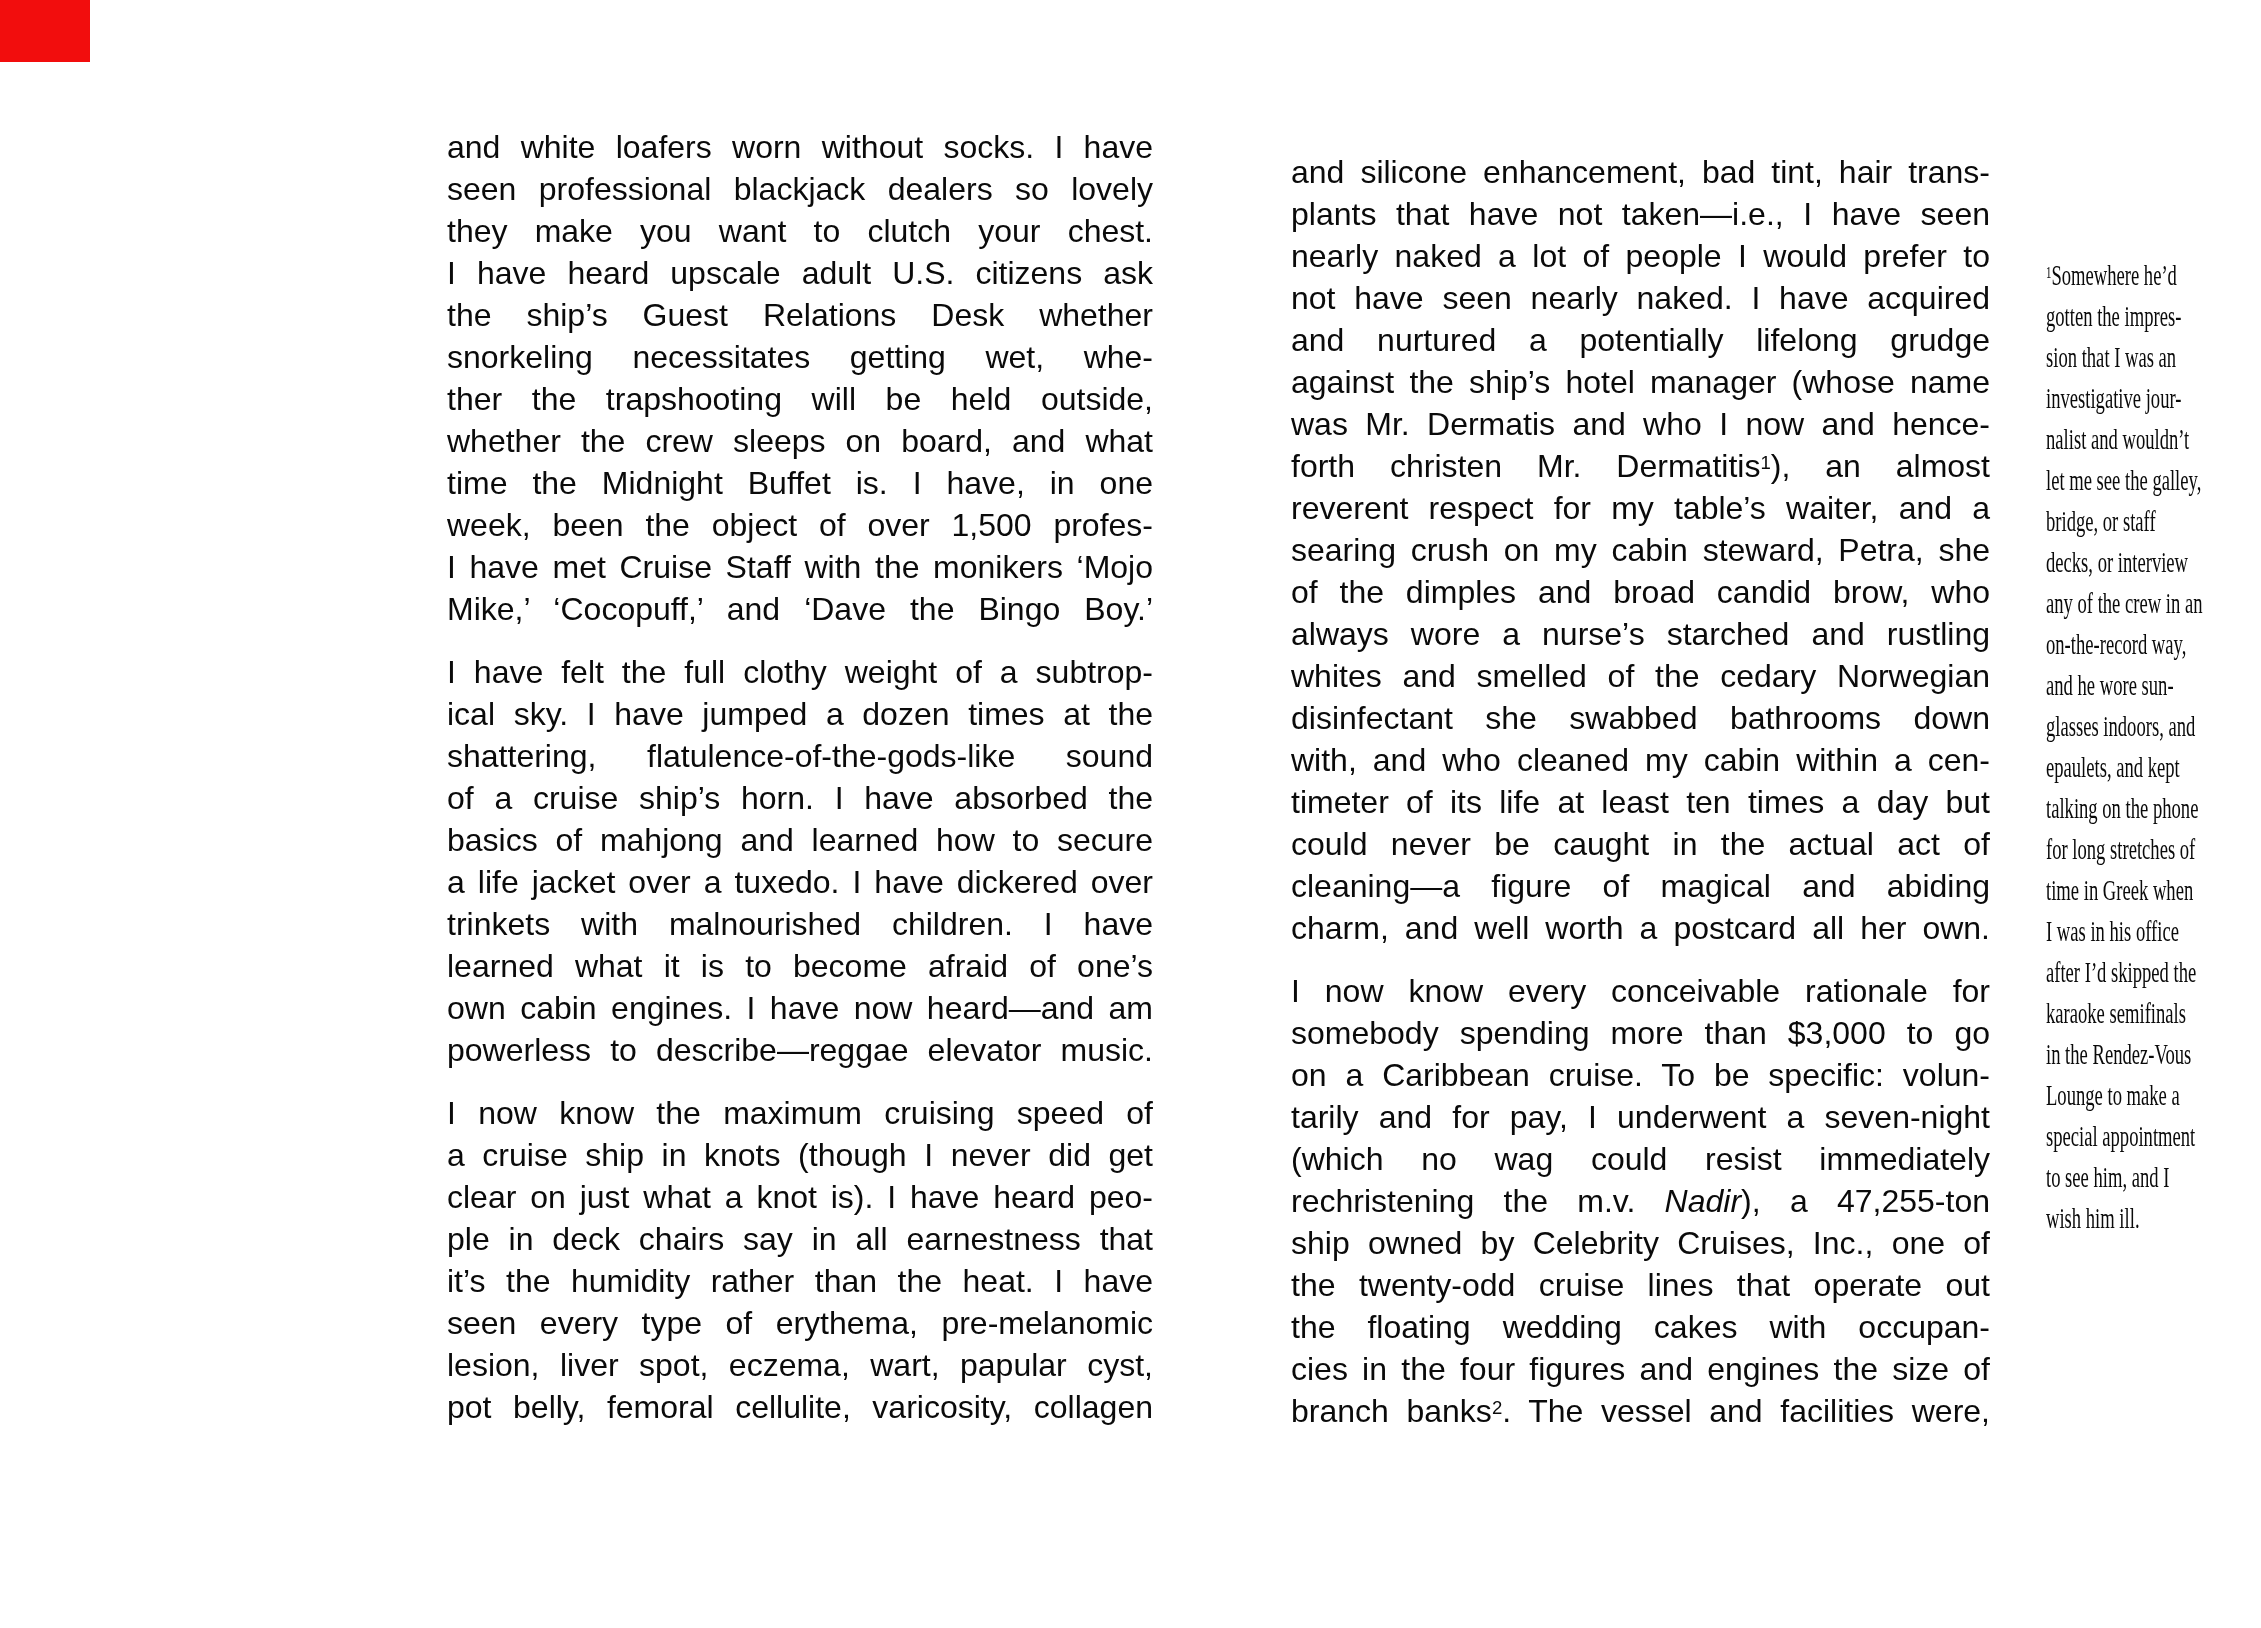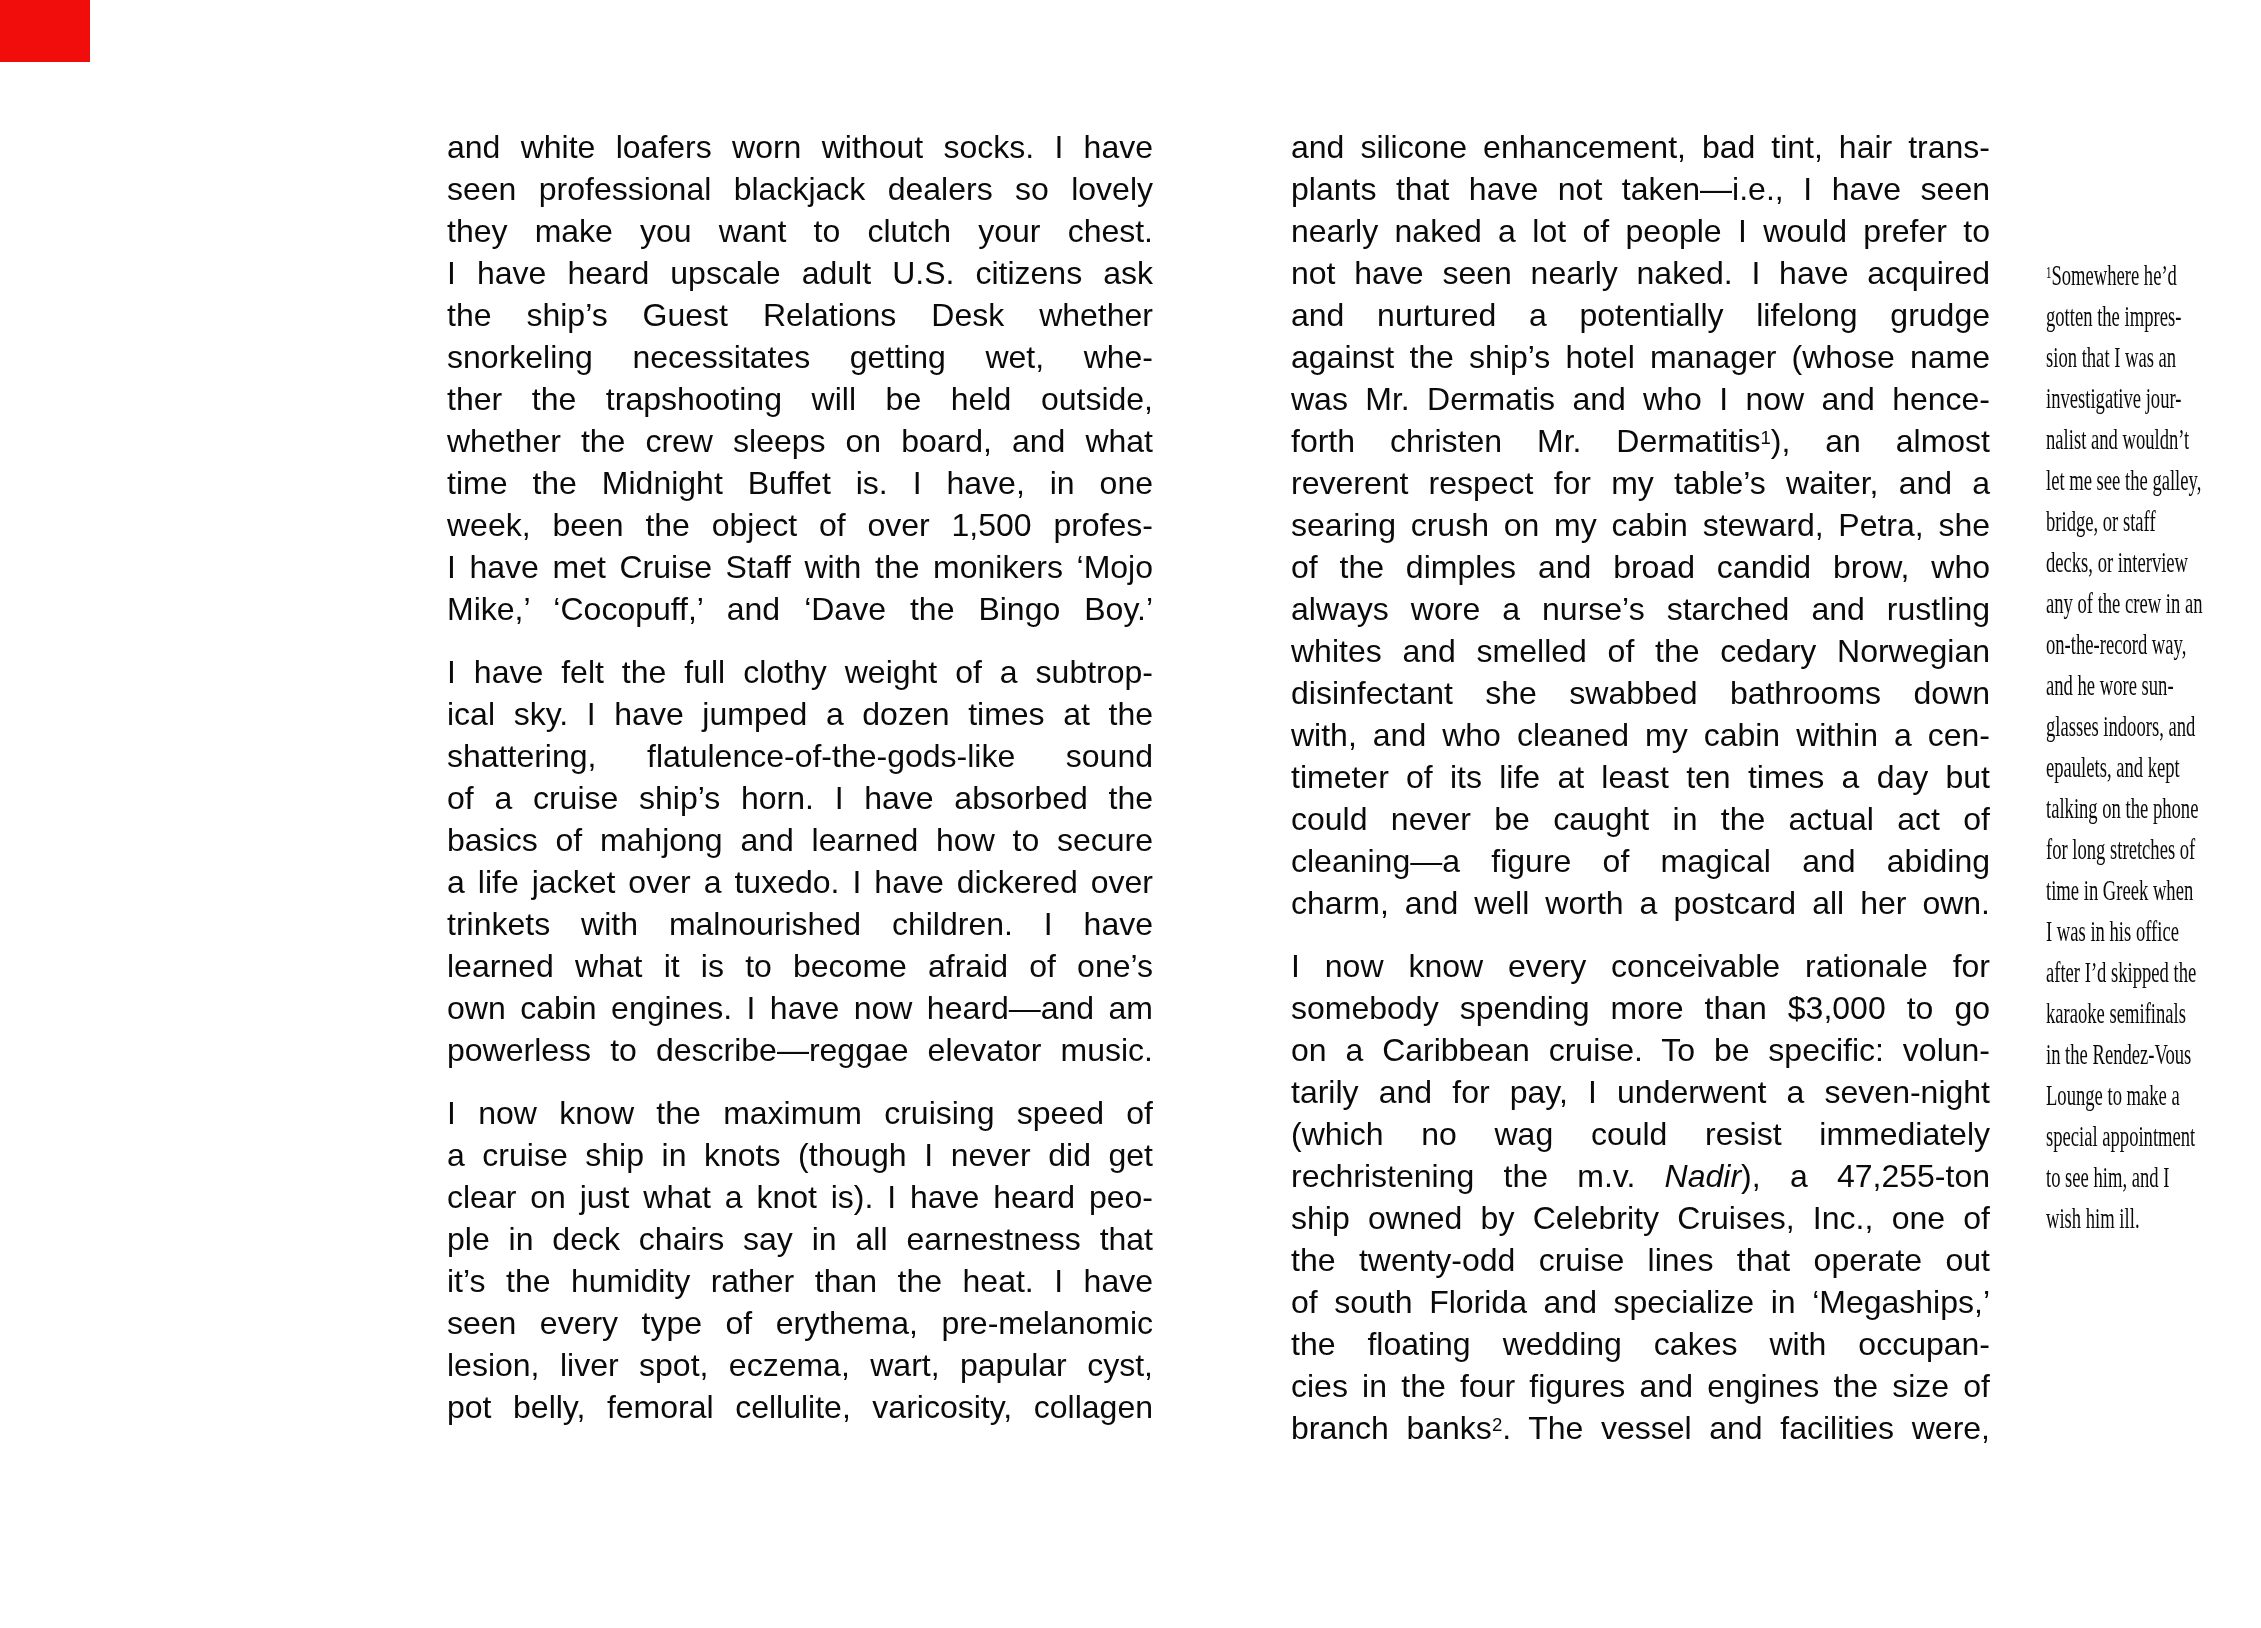--- a/index.html
+++ b/index.html
@@ -10,21 +10,21 @@
     font-family: "Liberation Sans", sans-serif;
     position: relative;
     overflow: hidden;
   }
   .corner-mark {
     position: absolute; left: 0; top: 0;
     width: 90px; height: 62px;
   }
   .col { position: absolute; top: 126px; }
   .col-1 { left: 447px;  width: 706px; }
-  .col-2 { left: 1291px; width: 699px; }
+  .col-2 { left: 1291px; width: 699px; margin-top: 25px; }
   .para + .para { margin-top: 21px; }
   .line {
     font-size: 32px;
     line-height: 42px;
     letter-spacing: 0px;
     text-align: justify;
     text-align-last: justify;
     white-space: normal;
   }
   .line i { font-style: italic; }
@@ -119,21 +119,20 @@
       </div>
       <div class="para">
         <div class="line">I now know every conceivable rationale for</div>
         <div class="line">somebody spending more than $3,000 to go</div>
         <div class="line">on a Caribbean cruise. To be specific: volun-</div>
         <div class="line">tarily and for pay, I underwent a seven-night</div>
         <div class="line">(which no wag could resist immediately</div>
         <div class="line">rechristening the m.v. <i>Nadir</i>), a 47,255-ton</div>
         <div class="line">ship owned by Celebrity Cruises, Inc., one of</div>
         <div class="line">the twenty-odd cruise lines that operate out</div>
-        <div class="line">of south Florida and specialize in ‘Megaships,’</div>
         <div class="line">the floating wedding cakes with occupan-</div>
         <div class="line">cies in the four figures and engines the size of</div>
         <div class="line">branch banks<sup>2</sup>. The vessel and facilities were,</div>
       </div>
     </section>
 
   <aside class="footnote">
       <div class="fline"><sup>1</sup>Somewhere he’d</div>
       <div class="fline">gotten the impres-</div>
       <div class="fline">sion that I was an</div>

